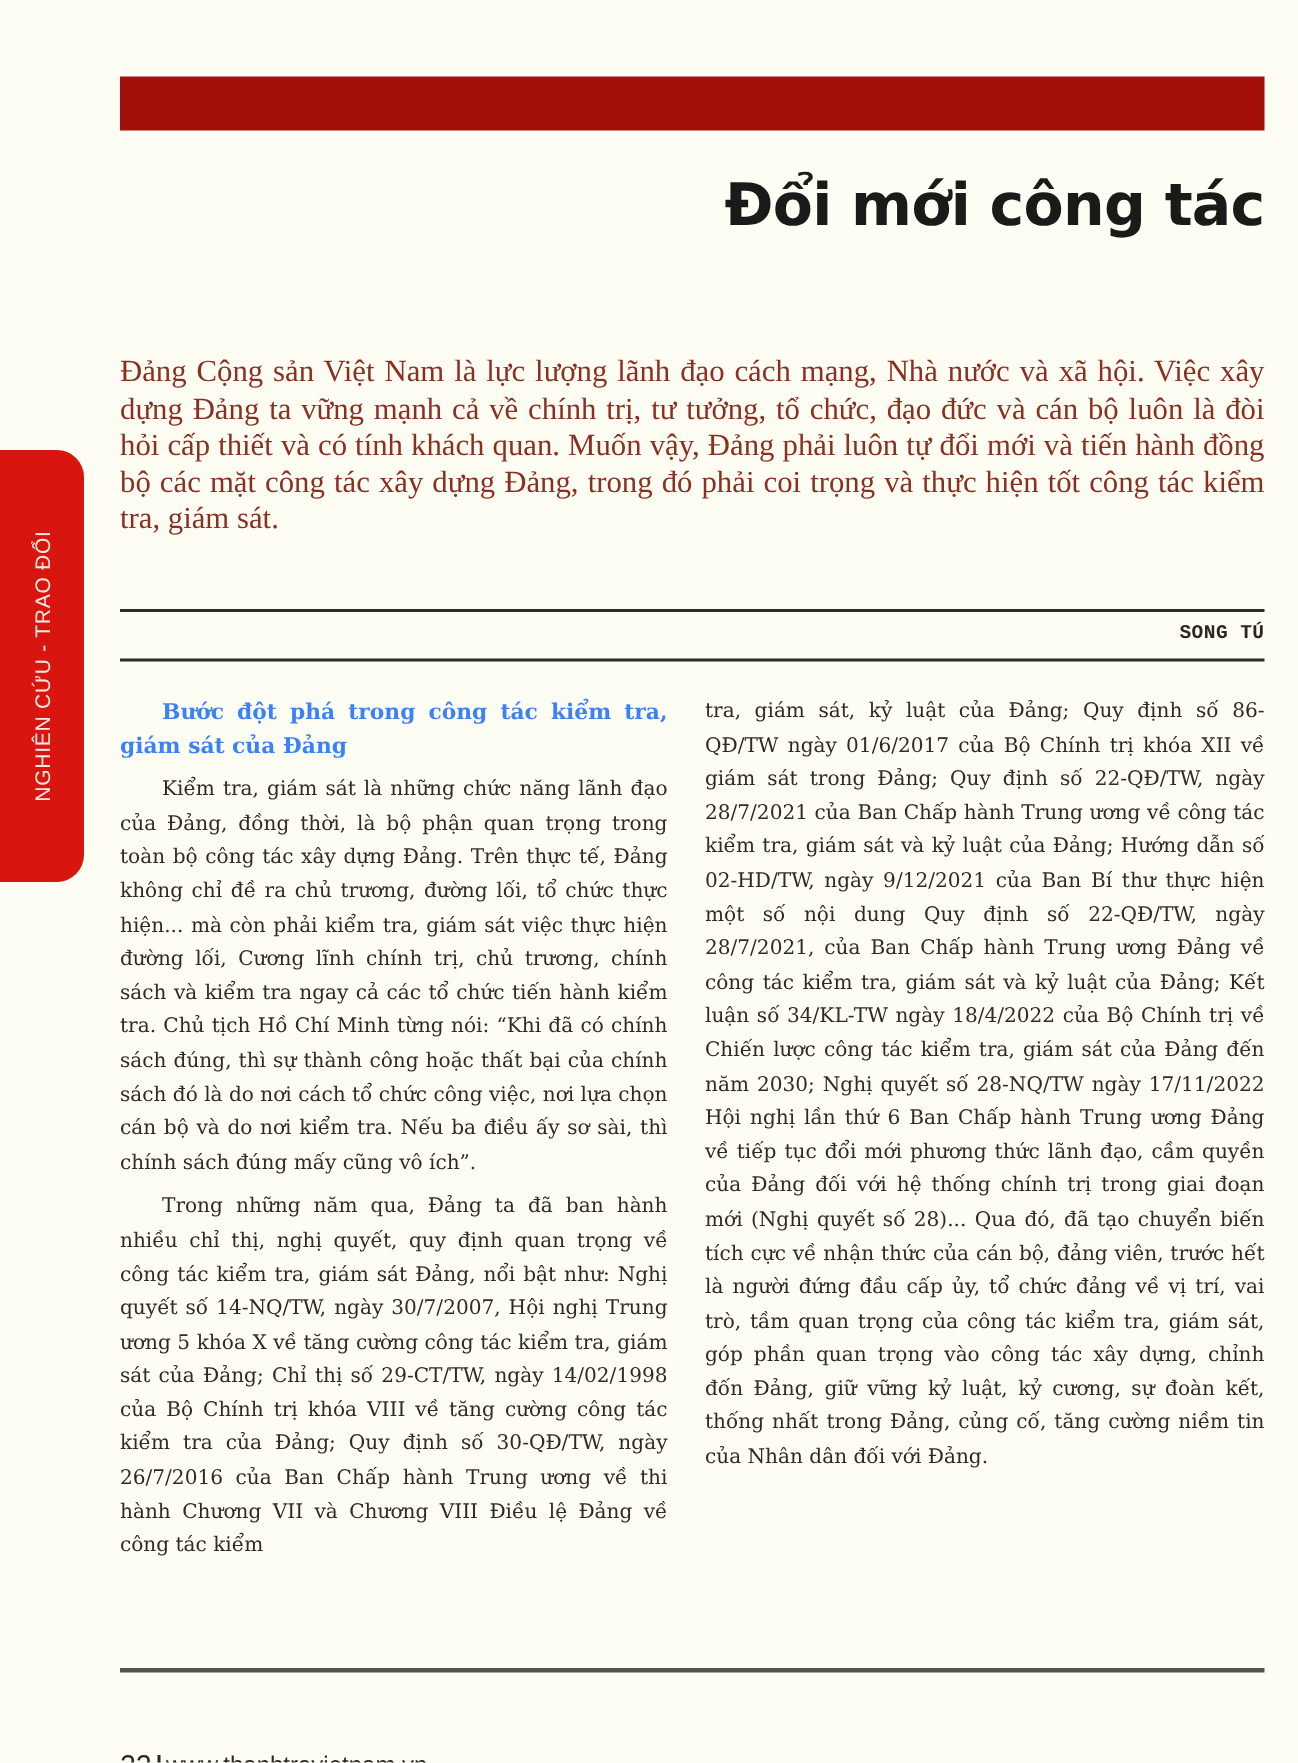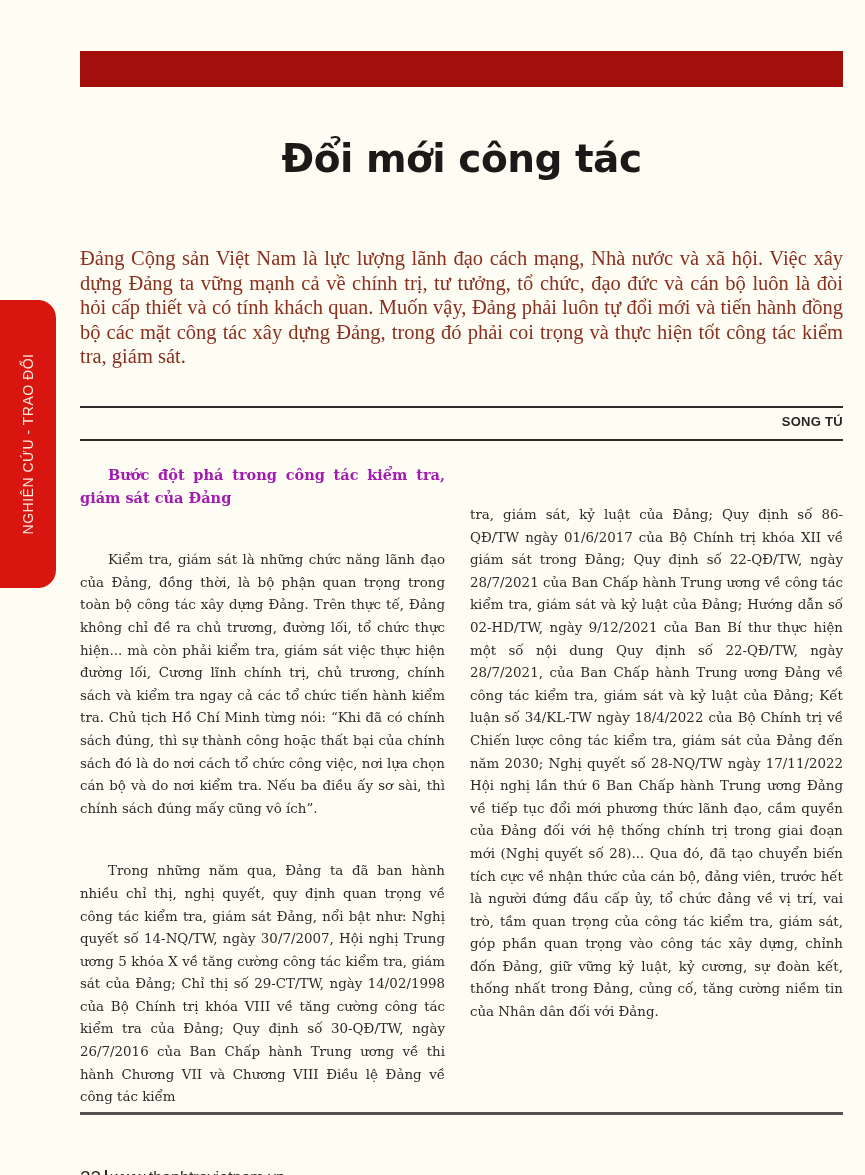--- a/index.html
+++ b/index.html
@@ -27,70 +27,69 @@
       left: 28px; top: 144px;
       transform: translate(-50%, -50%) rotate(-90deg);
       white-space: nowrap;
       color: #fde8e0;
       font-family: "Liberation Sans", sans-serif;
       font-size: 14px;
       letter-spacing: 0.5px;
     }
     .title {
       position: absolute; left: 80px; top: 110px; width: 763px;
-      text-align: center;
+      text-align: right;
       font-family: "DejaVu Sans", sans-serif;
       font-weight: bold;
       font-size: 39px;
       line-height: 56px;
       color: #1c1a19;
       letter-spacing: -0.5px;
-      margin-top: 21px;
     }
     .title span { display: block; }
     .intro {
-      position: absolute; left: 80px; top: 246px; width: 763px;
+      position: absolute; left: 80px; top: 236px; width: 763px;
       font-family: "Liberation Serif", serif;
       font-size: 20.5px;
       line-height: 24.5px;
       color: #8b2f1f;
       text-align: justify;
     }
     .rule {
       position: absolute; left: 80px; width: 763px; height: 2px;
       background: #2f2d2a;
     }
     .byline {
       position: absolute; right: 22px; top: 414px;
-      font-family: Liberation Sans, sans-serif;
+      font-family: Liberation Mono, monospace;
       font-weight: bold;
       font-size: 13px;
       color: #2a2623;
       letter-spacing: 0.3px;
       margin-left: 35px;
     }
     .col {
       position: absolute; top: 464px;
       font-family: "DejaVu Serif", serif;
       font-size: 13.4px;
       line-height: 22.6px;
       text-align: justify;
       color: #2e2a27;
     }
     .col-left { left: 80px; width: 365px; }
     .col-right { left: 470px; width: 373px; }
-    .col p { text-indent: 28px; margin-bottom: 7px; margin-top: 40px; }
+    .col p { text-indent: 28px; margin-bottom: 7px; }
     .col p.no-indent { text-indent: 0; }
     .col h3 {
       font-size: 14.5px;
       font-weight: bold;
       line-height: 22.6px;
       text-indent: 28px;
       margin-bottom: 7px;
-      color: #a21caf;
+      color: #3b82f6;
     }
     .footer-rule {
       position: absolute; left: 80px; top: 1112px;
       width: 763px; height: 3px; background: #555350;
     }
     .footer {
       position: absolute; left: 80px; top: 1124px;
       display: flex; align-items: center;
       font-family: Liberation Sans, sans-serif;
       color: #2a2623;

